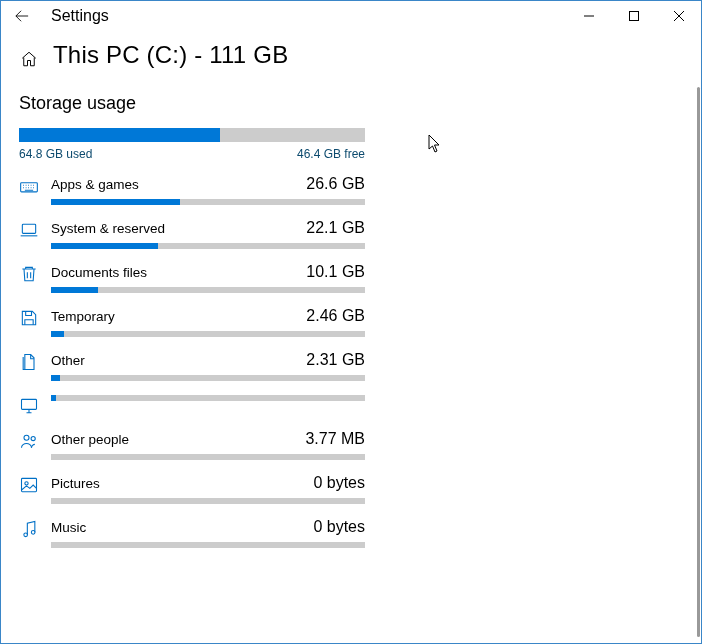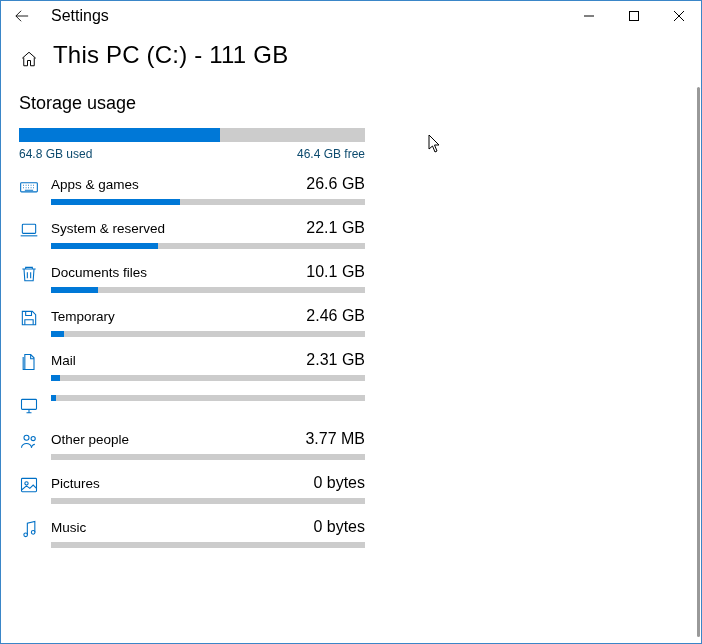--- a/index.html
+++ b/index.html
@@ -258,21 +258,21 @@
       <div class="cat">
         <span class="cat-icon">
           <svg width="20" height="20" viewBox="0 0 24 24" fill="none" stroke="currentColor" stroke-width="1.3">
             <path d="M7 3h7l4 4v14H7z"></path>
             <path d="M14 3v5h4"></path>
             <path d="M5 6v15h11"></path>
           </svg>
         </span>
         <div class="cat-body">
           <div class="cat-head">
-            <span>Mail</span>
+            <span>Other</span>
             <span class="cat-size">2.31 GB</span>
           </div>
           <div class="cat-bar">
             <div class="fill" style="width:3%"></div>
           </div>
         </div>
       </div>
       <div class="cat">
         <span class="cat-icon">
           <svg width="20" height="20" viewBox="0 0 24 24" fill="none" stroke="currentColor" stroke-width="1.3">

